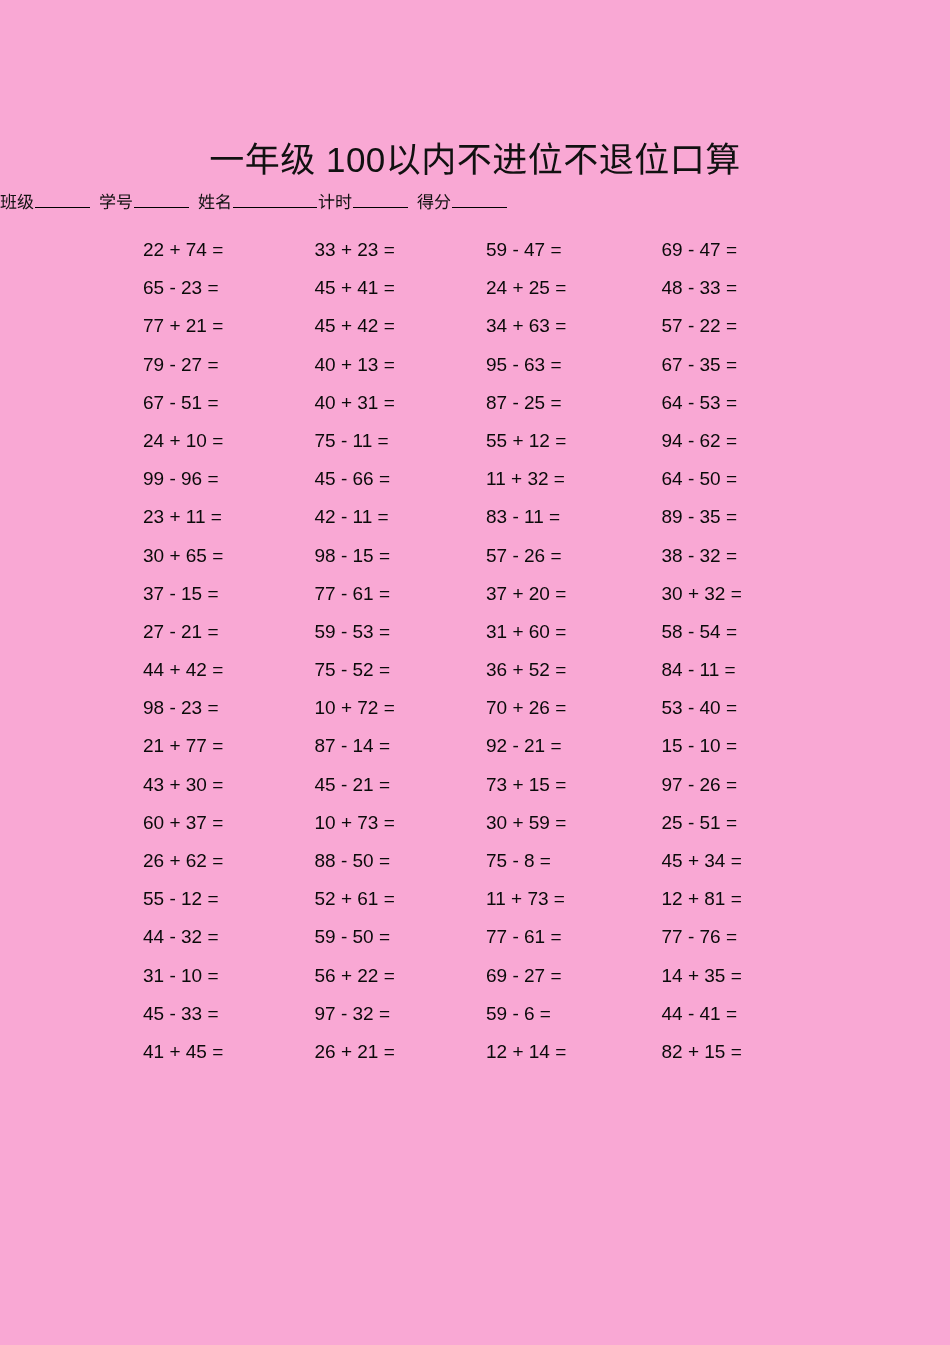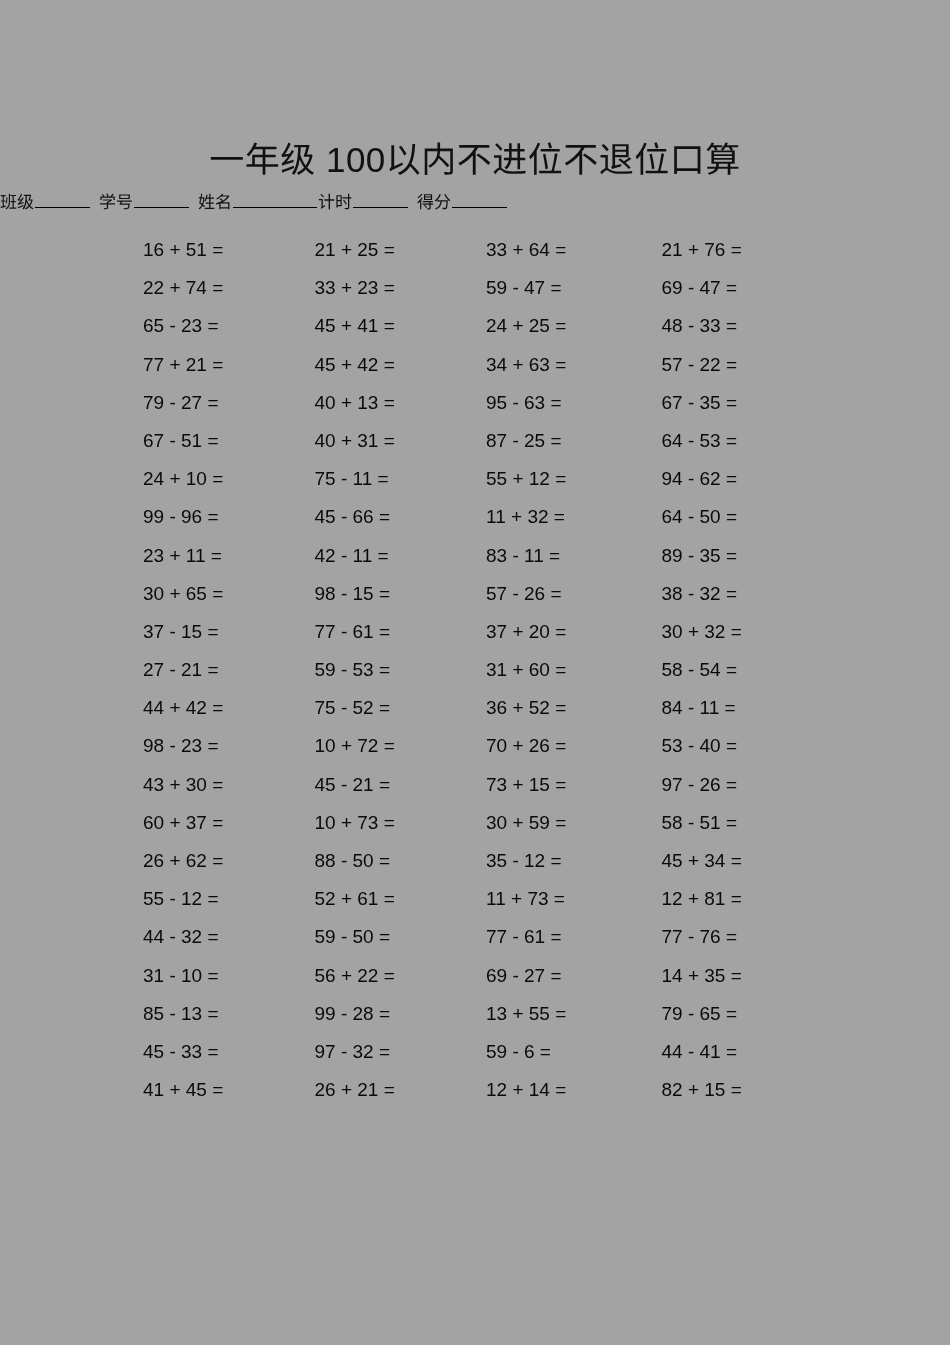--- a/index.html
+++ b/index.html
@@ -16,21 +16,21 @@
     color: #000000;
     overflow: hidden;
   }
 
   #page {
     position: absolute;
     left: 0;
     top: 0;
     width: 950px;
     height: 1345px;
-    background: #a3a3a3;
+    background: #f9a8d4;
   }
 
   
   #worksheet-title {
     position: absolute;
     left: 0;
     top: 138px;
     width: 950px;
     text-align: center;
     font-family: "Liberation Sans", "DejaVu Sans", sans-serif;
@@ -102,26 +102,20 @@
 <body>
 
 <div id="page">
 
   <div id="worksheet-title">一年级 100以内不进位不退位口算</div>
 
   <div id="info-row"><span class="info-field"><span class="info-label">班级</span><span class="info-blank blank-sm" title="______"></span></span><span class="info-gap"></span><span class="info-field"><span class="info-label">学号</span><span class="info-blank blank-sm" title="______"></span></span><span class="info-gap"></span><span class="info-field"><span class="info-label">姓名</span><span class="info-blank blank-md" title="_________"></span></span><span class="info-field"><span class="info-label">计时</span><span class="info-blank blank-sm" title="_______"></span></span><span class="info-gap"></span><span class="info-field"><span class="info-label">得分</span><span class="info-blank blank-sm" title="______"></span></span></div>
 
   <div id="problem-grid">
       <div class="problem-row">
-        <div class="problem-cell c1">16 + 51 =</div>
-        <div class="problem-cell c2">21 + 25 =</div>
-        <div class="problem-cell c3">33 + 64 =</div>
-        <div class="problem-cell c4">21 + 76 =</div>
-      </div>
-      <div class="problem-row">
         <div class="problem-cell c1">22 + 74 =</div>
         <div class="problem-cell c2">33 + 23 =</div>
         <div class="problem-cell c3">59 - 47 =</div>
         <div class="problem-cell c4">69 - 47 =</div>
       </div>
       <div class="problem-row">
         <div class="problem-cell c1">65 - 23 =</div>
         <div class="problem-cell c2">45 + 41 =</div>
         <div class="problem-cell c3">24 + 25 =</div>
         <div class="problem-cell c4">48 - 33 =</div>
@@ -186,35 +180,41 @@
         <div class="problem-cell c3">36 + 52 =</div>
         <div class="problem-cell c4">84 - 11 =</div>
       </div>
       <div class="problem-row">
         <div class="problem-cell c1">98 - 23 =</div>
         <div class="problem-cell c2">10 + 72 =</div>
         <div class="problem-cell c3">70 + 26 =</div>
         <div class="problem-cell c4">53 - 40 =</div>
       </div>
       <div class="problem-row">
+        <div class="problem-cell c1">21 + 77 =</div>
+        <div class="problem-cell c2">87 - 14 =</div>
+        <div class="problem-cell c3">92 - 21 =</div>
+        <div class="problem-cell c4">15 - 10 =</div>
+      </div>
+      <div class="problem-row">
         <div class="problem-cell c1">43 + 30 =</div>
         <div class="problem-cell c2">45 - 21 =</div>
         <div class="problem-cell c3">73 + 15 =</div>
         <div class="problem-cell c4">97 - 26 =</div>
       </div>
       <div class="problem-row">
         <div class="problem-cell c1">60 + 37 =</div>
         <div class="problem-cell c2">10 + 73 =</div>
         <div class="problem-cell c3">30 + 59 =</div>
-        <div class="problem-cell c4">58 - 51 =</div>
+        <div class="problem-cell c4">25 - 51 =</div>
       </div>
       <div class="problem-row">
         <div class="problem-cell c1">26 + 62 =</div>
         <div class="problem-cell c2">88 - 50 =</div>
-        <div class="problem-cell c3">35 - 12 =</div>
+        <div class="problem-cell c3">75 - 8 =</div>
         <div class="problem-cell c4">45 + 34 =</div>
       </div>
       <div class="problem-row">
         <div class="problem-cell c1">55 - 12 =</div>
         <div class="problem-cell c2">52 + 61 =</div>
         <div class="problem-cell c3">11 + 73 =</div>
         <div class="problem-cell c4">12 + 81 =</div>
       </div>
       <div class="problem-row">
         <div class="problem-cell c1">44 - 32 =</div>
@@ -222,26 +222,20 @@
         <div class="problem-cell c3">77 - 61 =</div>
         <div class="problem-cell c4">77 - 76 =</div>
       </div>
       <div class="problem-row">
         <div class="problem-cell c1">31 - 10 =</div>
         <div class="problem-cell c2">56 + 22 =</div>
         <div class="problem-cell c3">69 - 27 =</div>
         <div class="problem-cell c4">14 + 35 =</div>
       </div>
       <div class="problem-row">
-        <div class="problem-cell c1">85 - 13 =</div>
-        <div class="problem-cell c2">99 - 28 =</div>
-        <div class="problem-cell c3">13 + 55 =</div>
-        <div class="problem-cell c4">79 - 65 =</div>
-      </div>
-      <div class="problem-row">
         <div class="problem-cell c1">45 - 33 =</div>
         <div class="problem-cell c2">97 - 32 =</div>
         <div class="problem-cell c3">59 - 6 =</div>
         <div class="problem-cell c4">44 - 41 =</div>
       </div>
       <div class="problem-row">
         <div class="problem-cell c1">41 + 45 =</div>
         <div class="problem-cell c2">26 + 21 =</div>
         <div class="problem-cell c3">12 + 14 =</div>
         <div class="problem-cell c4">82 + 15 =</div>

